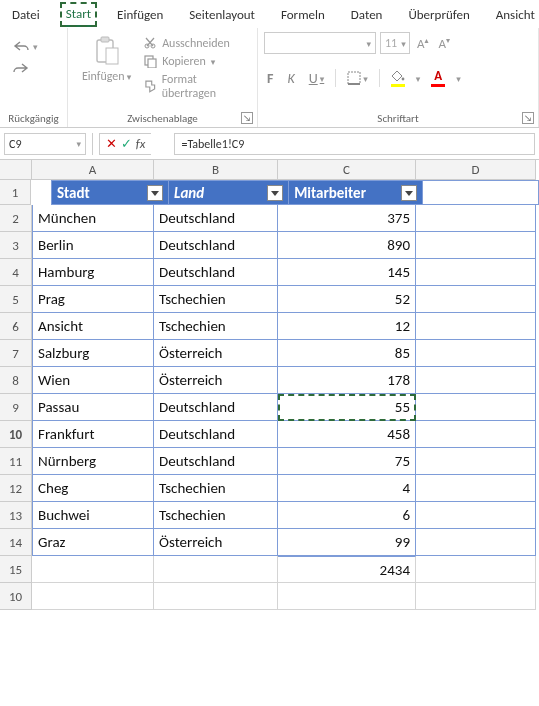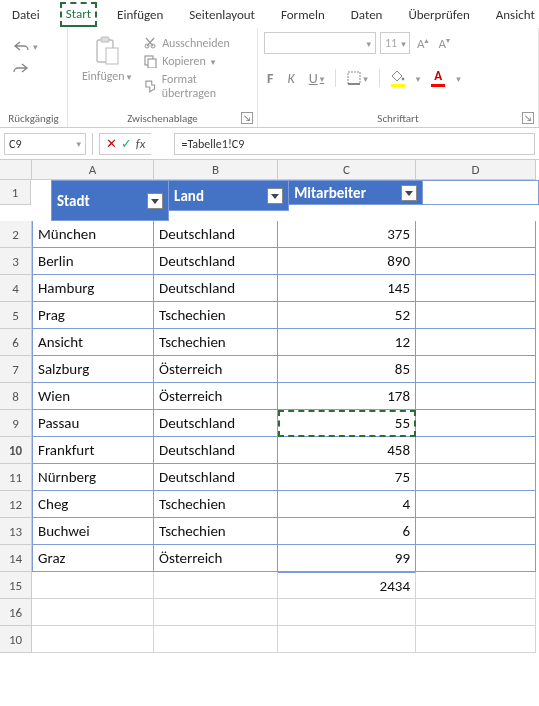--- a/index.html
+++ b/index.html
@@ -319,29 +319,29 @@
   <div class="col-headers">
     <div class="corner"></div>
     <div class="col-h cA">A</div>
     <div class="col-h cB">B</div>
     <div class="col-h cC">C</div>
     <div class="col-h cD">D</div>
   </div>
   <div class="rows" id="rows">
       <div class="row tbl tbl-top">
         <div class="row-h" style="height: 25px;">1</div>
-        <div class="cell cA hdr-cell" style="height: 41px; margin-left: 20px;">
+        <div class="cell cA hdr-cell" style="height: 25px; margin-left: 20px;">
           <span>Stadt</span>
           <span class="filter-btn">
             <svg width="8" height="8" viewBox="0 0 8 8">
               <path d="M0 2 L8 2 L4 7 Z"></path>
             </svg>
           </span>
         </div>
-        <div class="cell cB hdr-cell" style="height: 31px;">
+        <div class="cell cB hdr-cell" style="height: 25px; font-style: italic;">
           <span>Land</span>
           <span class="filter-btn">
             <svg width="8" height="8" viewBox="0 0 8 8">
               <path d="M0 2 L8 2 L4 7 Z"></path>
             </svg>
           </span>
         </div>
         <div class="cell cC hdr-cell" style="height: 25px;">
           <span>Mitarbeiter</span>
           <span class="filter-btn">
@@ -444,27 +444,20 @@
         <div class="cell cD"></div>
       </div>
       <div class="row">
         <div class="row-h" style="height: 27px;">15</div>
         <div class="cell cA"></div>
         <div class="cell cB"></div>
         <div class="cell cC num sum-cell">2434</div>
         <div class="cell cD"></div>
       </div>
       <div class="row">
-        <div class="row-h" style="height: 27px;">16</div>
-        <div class="cell cA"></div>
-        <div class="cell cB"></div>
-        <div class="cell cC"></div>
-        <div class="cell cD"></div>
-      </div>
-      <div class="row">
         <div class="row-h" style="height: 27px;">10</div>
         <div class="cell cA"></div>
         <div class="cell cB"></div>
         <div class="cell cC"></div>
         <div class="cell cD"></div>
       </div>
     </div>
 </div>
 
 </body></html>

